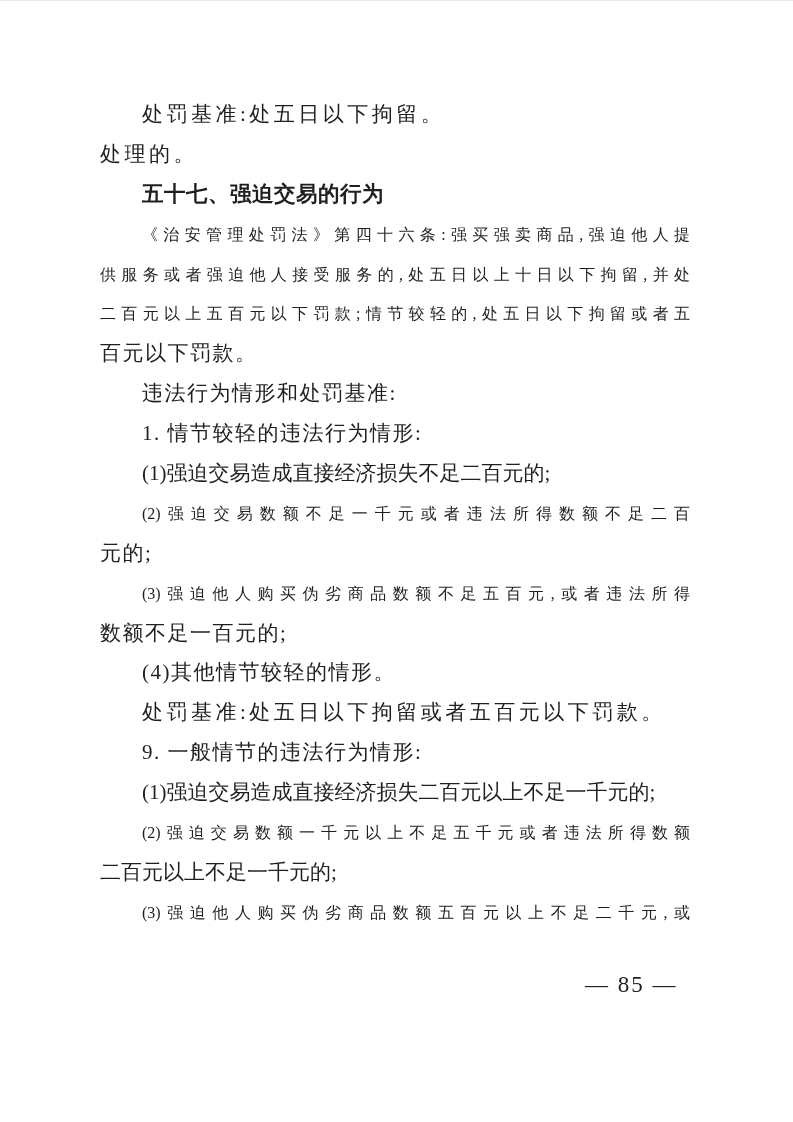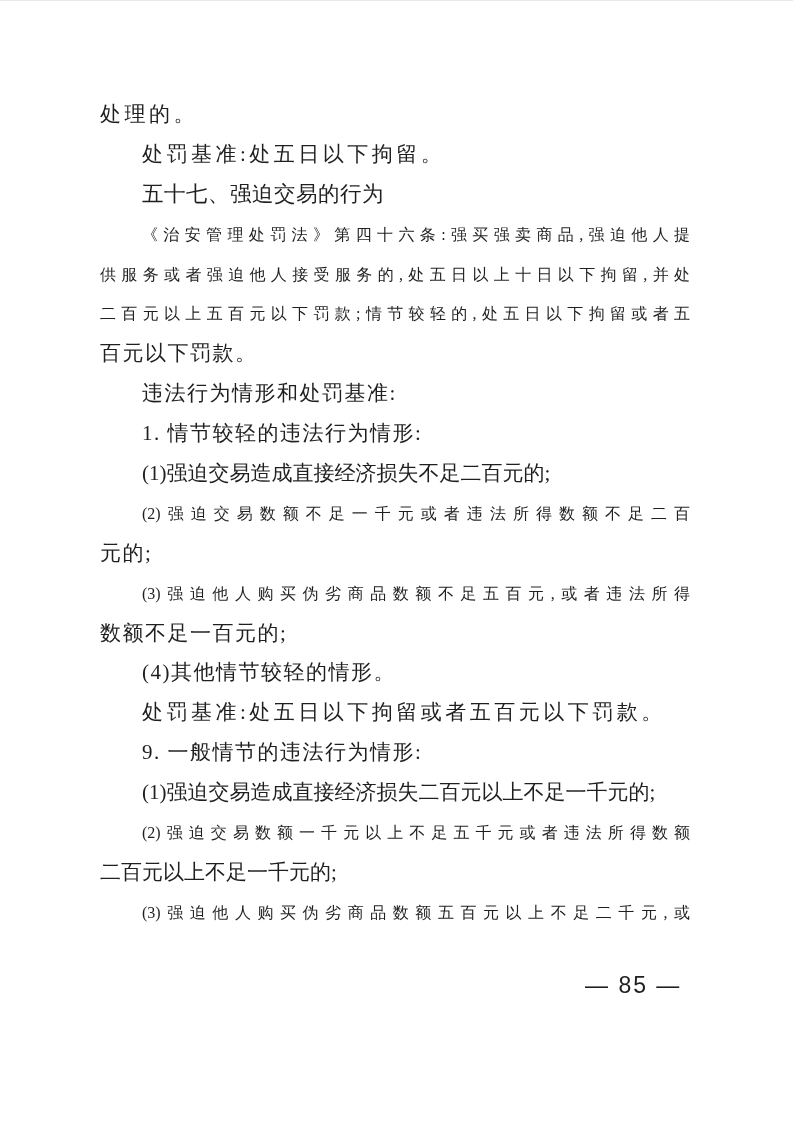--- a/index.html
+++ b/index.html
@@ -38,44 +38,44 @@
   .fit-tight  { letter-spacing: 0; }
   .fit-justify {
     letter-spacing: 0;
     font-size: 16px;
     white-space: normal;
     text-align: justify;
     text-align-last: justify;
   }
   .line.heading {
     font-family: "Liberation Sans", sans-serif;
-    font-weight: normal;
+    font-weight: bold;
     font-size: 21.5px;
     letter-spacing: 0.5px;
   }
   .page-number {
     position: absolute;
     top: 970px;
     left: 585px;
-    font-family: Liberation Sans, sans-serif;
+    font-family: Liberation Serif, serif;
     font-size: 23px;
     line-height: 30px;
     letter-spacing: 2px;
     color: #1f1f1f;
     white-space: nowrap;
   }
 </style>
 </head>
 <body>
 
 <div class="page">
   <div class="page-top-edge"></div>
   <div class="text-block">
+      <div class="line body fit-wide indent">处罚基准:处五日以下拘留。</div>
       <div class="line body fit-wide">处理的。</div>
-      <div class="line body fit-wide indent">处罚基准:处五日以下拘留。</div>
       <div class="line heading fit-tight indent">五十七、强迫交易的行为</div>
       <div class="line body fit-justify indent">《治安管理处罚法》第四十六条:强买强卖商品,强迫他人提</div>
       <div class="line body fit-justify">供服务或者强迫他人接受服务的,处五日以上十日以下拘留,并处</div>
       <div class="line body fit-justify">二百元以上五百元以下罚款;情节较轻的,处五日以下拘留或者五</div>
       <div class="line body fit-normal">百元以下罚款。</div>
       <div class="line body fit-normal indent">违法行为情形和处罚基准:</div>
       <div class="line body fit-normal indent">1. 情节较轻的违法行为情形:</div>
       <div class="line body fit-tight indent">(1)强迫交易造成直接经济损失不足二百元的;</div>
       <div class="line body fit-justify indent">(2)强迫交易数额不足一千元或者违法所得数额不足二百</div>
       <div class="line body fit-normal">元的;</div>

